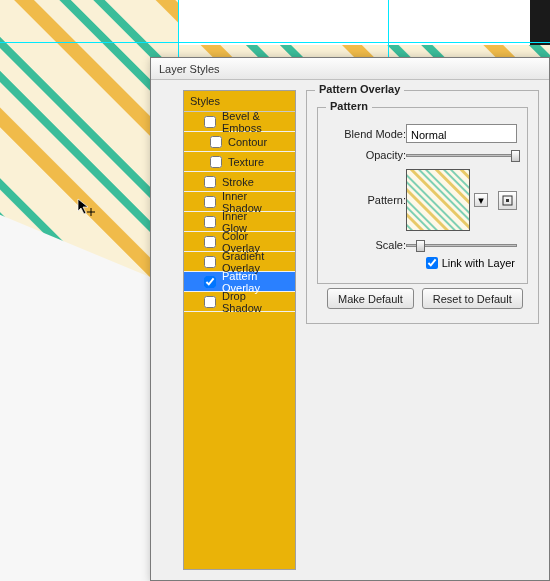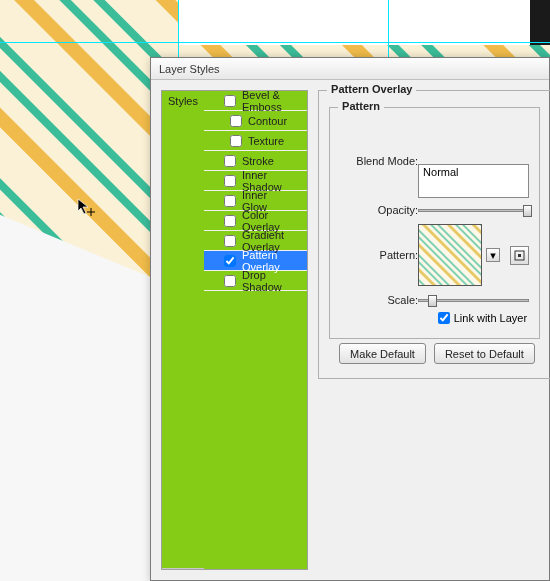--- a/index.html
+++ b/index.html
@@ -11,37 +11,37 @@
   .guide-h { position: absolute; left: 0; right: 0; height: 1px; background: #00e8ff; }
   .dark-strip { position: absolute; top: 0; right: 0; width: 20px; height: 45px; background: #1a1a1a; }
   .artboard { position: absolute; left: 178px; top: 0; right: 20px; height: 45px; background: #fff; }
 
   .cursor { position: absolute; left: 77px; top: 198px; width: 18px; height: 18px; z-index: 5; }
   
   .dialog { position: absolute; left: 150px; top: 57px; right: 0; bottom: 0; background: #f0f0f0; border: 1px solid #7a7a7a; box-shadow: 2px 2px 10px rgba(0,0,0,0.3); }
   .titlebar { height: 22px; background: linear-gradient(#fdfdfd,#e8e8e8); border-bottom: 1px solid #c0c0c0; display: flex; align-items: center; padding: 0 8px; color: #333; }
   .dialog-body { display: flex; padding: 10px; gap: 10px; height: calc(100% - 22px); }
   
-  .styles-panel { width: 158px; background: #84cc16; border: 1px solid #a0a0a0; display: flex; flex-direction: row; }
+  .styles-panel { width: 158px; background: #eab308; border: 1px solid #a0a0a0; display: flex; flex-direction: column; margin-left: 22px; }
   .styles-header { padding: 4px 6px; border-bottom: 1px solid #c8c8c8; color: #222; }
   .blending-row { padding: 4px 6px; border-bottom: 1px solid #e0e0e0; color: #222; }
   .style-list { flex: 1; overflow: auto; }
   .style-item { display: flex; align-items: center; height: 20px; padding: 0 20px; border-bottom: 1px solid #f0f0f0; color: #222; cursor: pointer; }
   .style-item.indent { padding-left: 26px; }
   .style-item.selected { background: #2a80ff; color: #fff; }
   .style-item input[type=checkbox] { margin-right: 6px; width: 12px; height: 12px; }
 
   .right-panel { flex: 1; display: flex; flex-direction: column; gap: 8px; }
   .groupbox { border: 1px solid #b0b0b0; padding: 10px 10px 14px 10px; position: relative; }
   .groupbox-title { position: absolute; top: -8px; left: 8px; background: #f0f0f0; padding: 0 4px; font-weight: bold; color: #222; }
   .groupbox.inner { margin-top: 6px; }
   
   .form-row { display: flex; align-items: center; margin: 6px 0; }
   .form-label { width: 78px; text-align: right; color: #222; }
-  .select { flex: 1; height: 34px; background: #fff; border: 1px solid #888; padding: 1px 4px; display: flex; align-items: flex-start; margin-top: 40px; }
+  .select { flex: 1; height: 19px; background: #fff; border: 1px solid #888; padding: 1px 4px; display: flex; align-items: flex-end; }
   .slider-track { flex: 1; height: 3px; background: #c0c0c0; border: 1px solid #888; position: relative; }
   .slider-thumb { position: absolute; top: -5px; width: 9px; height: 12px; background: linear-gradient(#fff,#ccc); border: 1px solid #666; }
   
   .pattern-row { display: flex; align-items: center; margin: 8px 0; }
   .pattern-swatch { width: 64px; height: 62px; border: 1px solid #555; background: #fff; position: relative; overflow: hidden; margin-right: 4px; }
   .swatch-stripes { position: absolute; inset: -12px; }
   .drop-arrow { width: 14px; height: 14px; border: 1px solid #888; background: linear-gradient(#fff,#ddd); display: flex; align-items: center; justify-content: center; font-size: 7px; margin-right: 10px; }
   .snap-btn { width: 19px; height: 19px; border: 1px solid #888; background: linear-gradient(#fff,#ddd); display: flex; align-items: center; justify-content: center; }
   
   .link-row { display: flex; align-items: center; justify-content: flex-end; margin-top: 6px; padding-right: 2px; }

